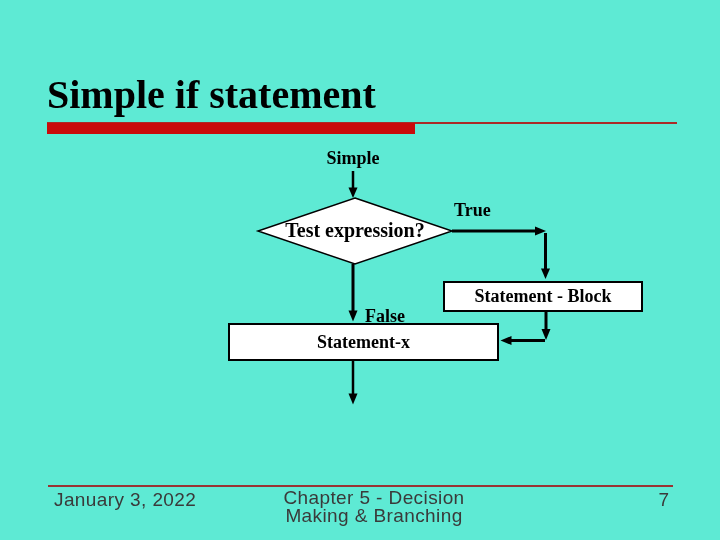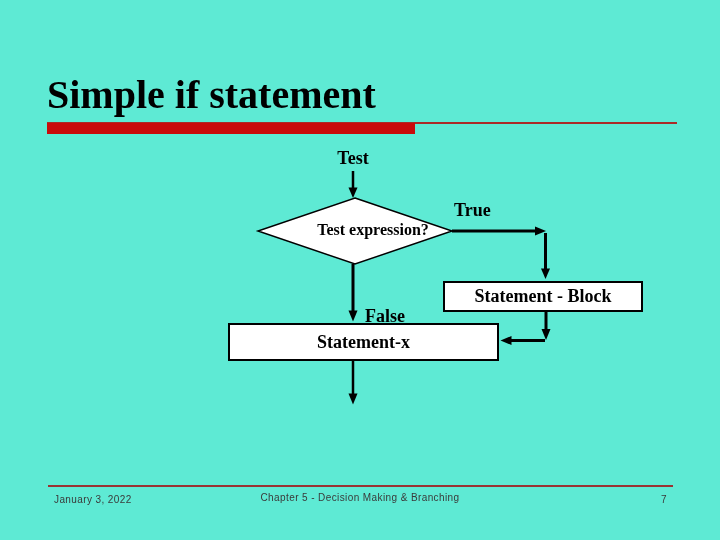--- a/index.html
+++ b/index.html
@@ -28,28 +28,28 @@
     font-weight:bold; font-size:18px; color:#000; z-index:3;
   }
   .box-statement-block { left:443px; top:281px; width:200px; height:31px; }
   .box-statement-x     { left:228px; top:323px; width:271px; height:38px; }
 
   .footer-line {
     position:absolute; left:48px; top:485px; width:625px; height:1.5px; background:#993333;
   }
   .footer-text {
     position:absolute; font-family:"Liberation Sans","DejaVu Sans",sans-serif;
-    font-size:10px; color:#3a3a3a; letter-spacing:0.4px; line-height:18px;
+    font-size:19px; color:#3a3a3a; letter-spacing:0.4px; line-height:18px;
   }
   .footer-date   { left:54px;  top:491px; }
-  .footer-center { left:250px; top:489px; width:220px; text-align:center; }
+  .footer-center { left:264px; top:489px; width:220px; text-align:center; }
   .footer-page   { left:652px; top:491px; width:24px; text-align:center; }
 
   .lbl-entry { left:293px; top:148px; width:120px; }
-  .lbl-cond  { left:276px; top:220px; width:194px; font-size:16px; }
+  .lbl-cond  { left:258px; top:220px; width:194px; font-size:20px; }
   .lbl-true  { left:454px; top:200px; }
   .lbl-false { left:365px; top:286px;margin-top:20px; }
   .lbl-next  { left:283px; top:412px; width:156px; }
 </style>
 </head>
 <body>
 
 <div class="slide">
 
   <div class="title">Simple if statement</div>
@@ -89,21 +89,21 @@
       <line x1="545" y1="340.5" x2="511" y2="340.5" stroke="#000" stroke-width="3"></line>
       <polygon points="500.5,340.5 511.5,336 511.5,345" fill="#000"></polygon>
     </g>
 
     <g>
       <line x1="353" y1="361" x2="353" y2="394" stroke="#000" stroke-width="2.5"></line>
       <polygon points="353,404.5 348.5,393.5 357.5,393.5" fill="#000"></polygon>
     </g>
   </svg>
 
-  <div class="fc-label ctr lbl-entry">Test</div>
+  <div class="fc-label ctr lbl-entry">Simple</div>
 
   <div class="fc-label ctr lbl-cond">Test expression?</div>
 
   <div class="fc-label lbl-true">True</div>
 
   <div class="fc-label lbl-false">False</div>
 
   <div class="box box-statement-x">
     <span>Statement-x</span>
   </div>

